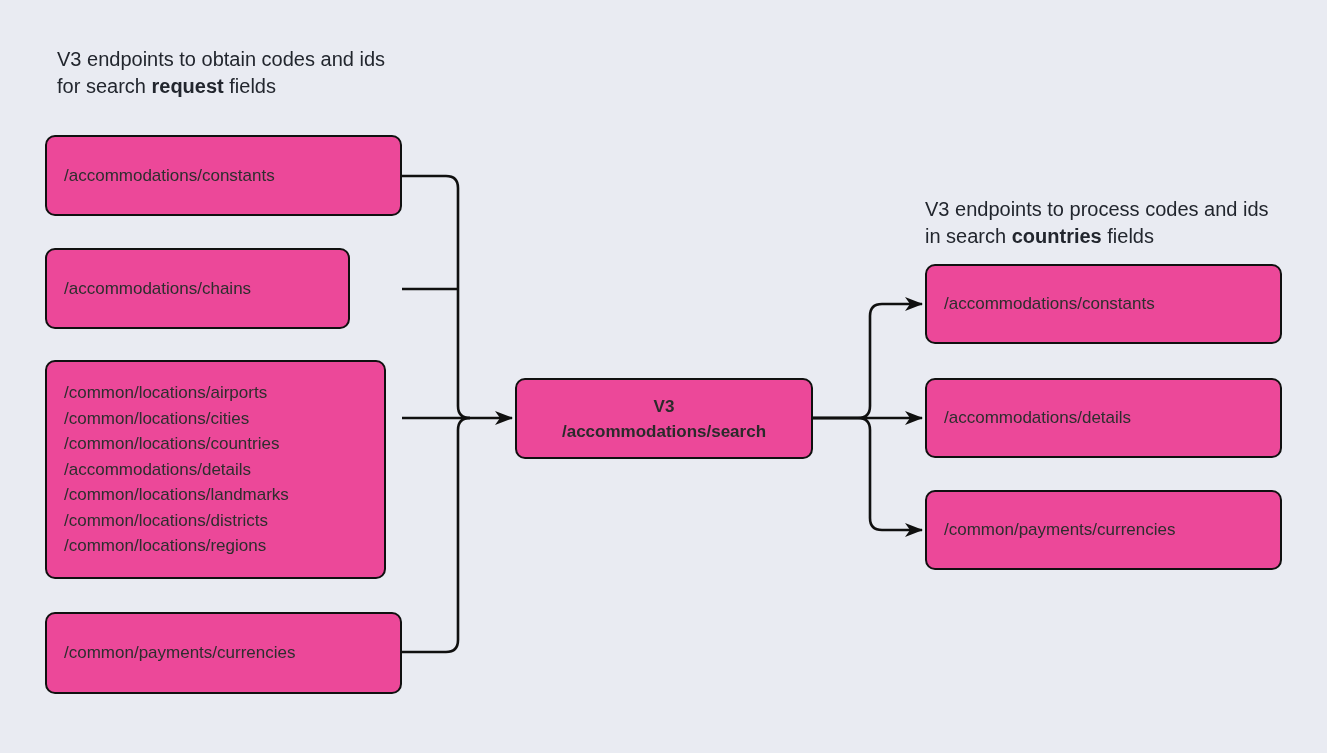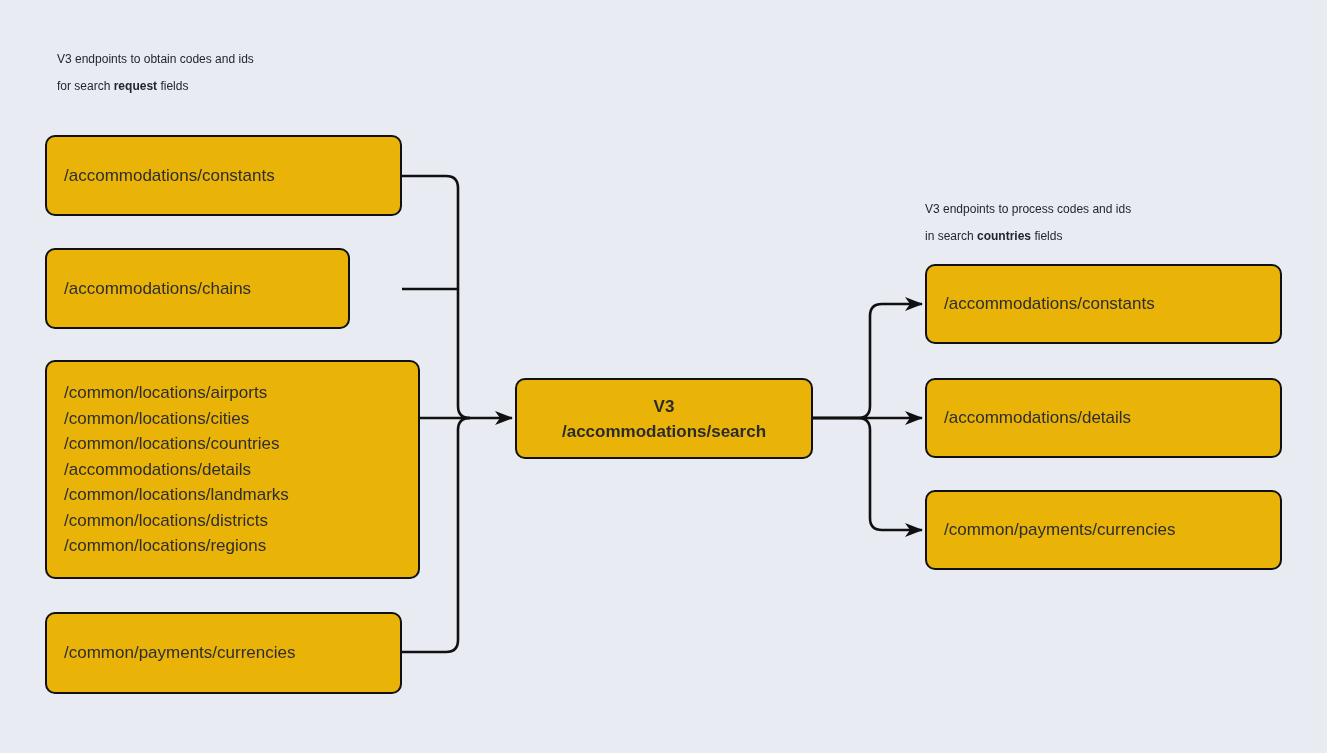--- a/index.html
+++ b/index.html
@@ -11,49 +11,49 @@
     overflow: hidden;
   }
   .canvas {
     position: absolute;
     left: 0; top: 0;
     width: 1327px; height: 753px;
     background: #e9ebf2;
   }
   .caption {
     position: absolute;
-    font-size: 12px;
+    font-size: 20px;
     line-height: 27px;
     color: #22262e;
     z-index: 3;
     white-space: nowrap;
   }
   .caption b { font-weight: 700; }
   #caption-request  { left: 57px;  top: 46px; }
   #caption-response { left: 925px; top: 176px; margin-top: 20px; }
 
   .node {
     position: absolute;
-    background: #eab308;
+    background: #ec4899;
     border: 2.5px solid #101010;
     border-radius: 10px;
     display: flex;
     flex-direction: column;
     justify-content: center;
     color: #2e2e2e;
     font-size: 17px;
     line-height: 25.6px;
     padding-left: 17px;
     z-index: 2;
   }
   .node .line { white-space: nowrap; }
 
   #node-req-constants  { left: 45px;  top: 135px; width: 357px; height: 81px;  }
   #node-req-chains     { left: 45px;  top: 248px; width: 305px; height: 81px;  }
-  #node-req-locations  { left: 45px;  top: 360px; width: 375px; height: 219px; }
+  #node-req-locations  { left: 45px;  top: 360px; width: 341px; height: 219px; }
   #node-req-currencies { left: 45px;  top: 612px; width: 357px; height: 82px;  }
 
   #node-search {
     left: 515px; top: 378px; width: 298px; height: 81px;
     align-items: center;
     padding-left: 0;
     font-weight: 700;
     color: #2b2b2b;
     line-height: 25px;
     border-radius: 10px;

